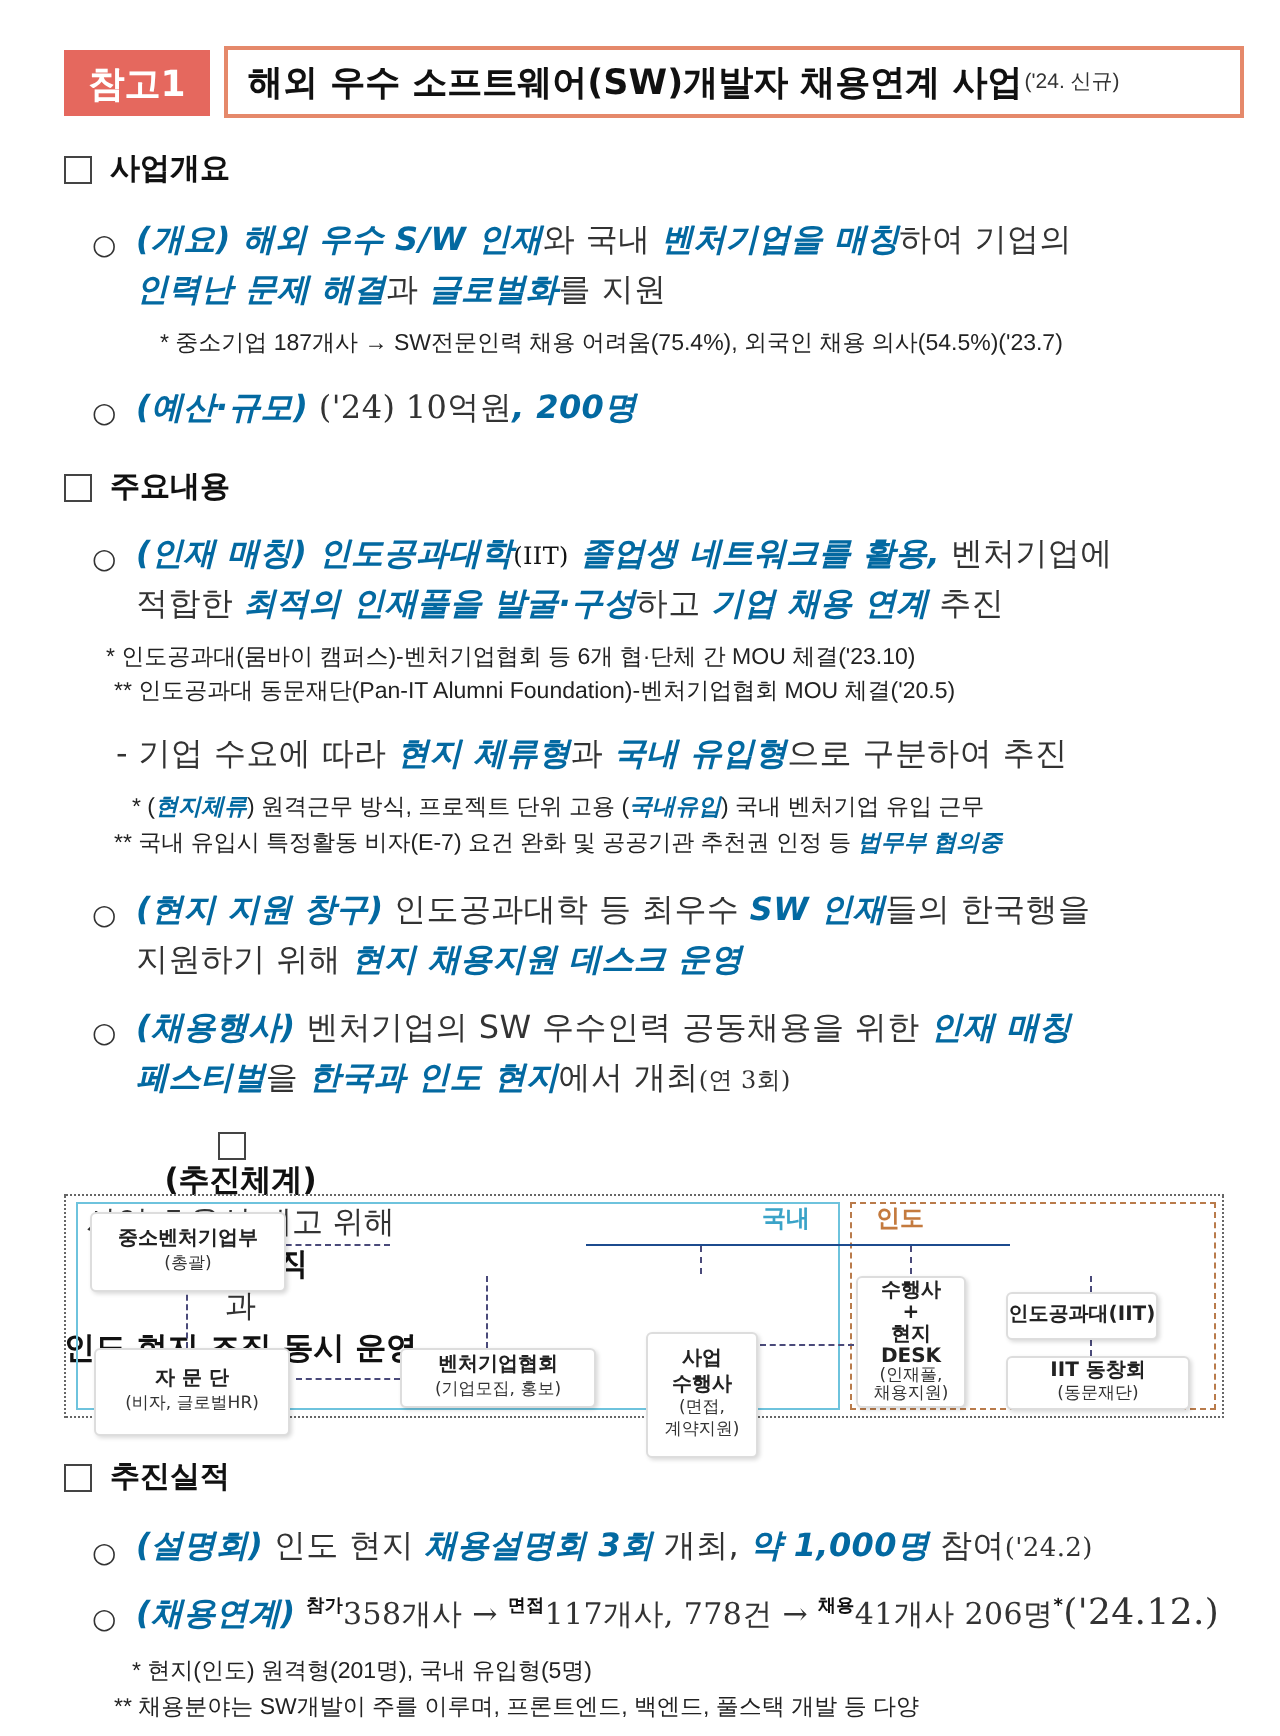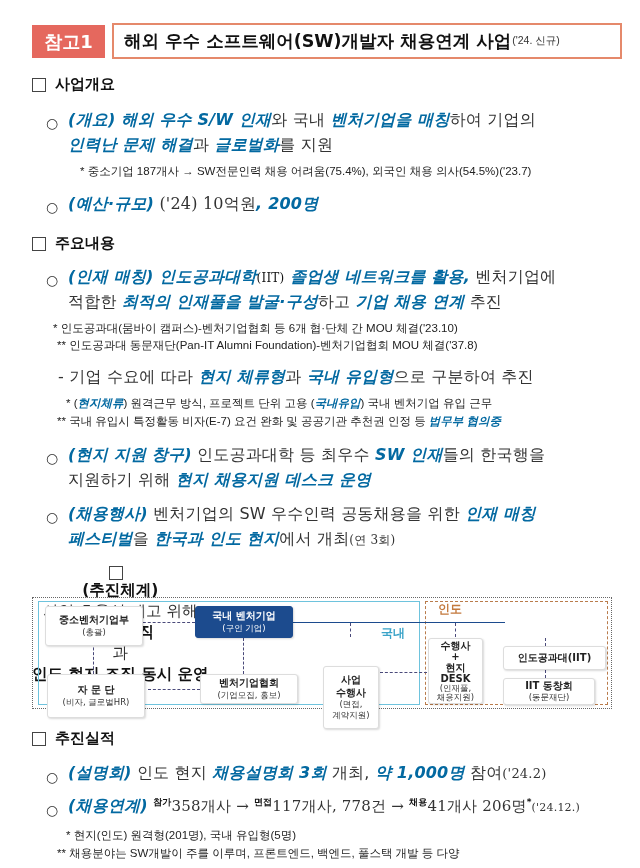--- a/index.html
+++ b/index.html
@@ -84,21 +84,21 @@
   <span>주요내용</span>
 </div>
 <span class="bullet" style="top:272px;">○</span>
 <div class="line" style="left:68px; top:267px;">
   <span class="b">(인재 매칭) 인도공과대학</span><span class="serif" style="font-size:12px;">(IIT)</span><span class="b"> 졸업생 네트워크를 활용,</span><span class="gray"> 벤처기업에</span>
 </div>
 <div class="line" style="left:68px; top:292px;">
   <span class="gray">적합한 </span><span class="b">최적의 인재풀을 발굴·구성</span><span class="gray">하고 </span><span class="b">기업 채용 연계</span><span class="gray"> 추진</span>
 </div>
 <div class="note" style="left:53px; top:321px;">* 인도공과대(뭄바이 캠퍼스)-벤처기업협회 등 6개 협·단체 간 MOU 체결('23.10)</div>
-<div class="note" style="left:57px; top:338px;">** 인도공과대 동문재단(Pan-IT Alumni Foundation)-벤처기업협회 MOU 체결('37.8)</div>
+<div class="note" style="left:57px; top:338px;">** 인도공과대 동문재단(Pan-IT Alumni Foundation)-벤처기업협회 MOU 체결('20.5)</div>
 
 <div class="line" style="left:58px; top:367px;">
   <span class="gray">- 기업 수요에 따라 </span><span class="b">현지 체류형</span><span class="gray">과 </span><span class="b">국내 유입형</span><span class="gray">으로 구분하여 추진</span>
 </div>
 <div class="note" style="left:66px; top:396px;">
   <span>* (</span><span class="b">현지체류</span><span>) 원격근무 방식, 프로젝트 단위 고용 (</span><span class="b">국내유입</span><span>) 국내 벤처기업 유입 근무</span>
 </div>
 <div class="note" style="left:57px; top:414px;">
   <span>** 국내 유입시 특정활동 비자(E-7) 요건 완화 및 공공기관 추천권 인정 등 </span><span class="b">법무부 협의중</span>
 </div>
@@ -124,41 +124,37 @@
   <span>(추진체계)</span>
     <span class="norm gray"> 사업 효율성 제고 위해 </span>
     <span>국내 조직</span>
     <span class="norm gray">과 </span>
     <span>인도 현지 조직 동시 운영</span>
 </div>
 
 <div class="diagram">
   <div class="region-kr"></div>
   <div class="region-in"></div>
-  <div class="rlabel" style="left:348px; top:3px; color:#3aa3c8;margin-top:24px;">국내</div>
+  <div class="rlabel" style="left:348px; top:3px; color:#3aa3c8;">국내</div>
   <div class="rlabel" style="left:405px; top:3px; color:#c47a3e;">인도</div>
 
   <div class="hline" style="left:100px; top:24px; width:62px;"></div>
   <div class="solid" style="left:260px; top:24px; width:212px;"></div>
   <div class="vline" style="left:60px; top:40px; height:36px;"></div>
   <div class="vline" style="left:210px; top:40px; height:36px;"></div>
   <div class="hline" style="left:115px; top:91px; width:52px;"></div>
   <div class="vline" style="left:317px; top:25px; height:14px;"></div>
   <div class="vline" style="left:422px; top:25px; height:14px;"></div>
   <div class="hline" style="left:347px; top:74px; width:47px;"></div>
   <div class="vline" style="left:512px; top:40px; height:8px;"></div>
   <div class="vline" style="left:512px; top:72px; height:8px;"></div>
 
   <div class="box" style="left:12px; top:8px; width:98px; height:40px;">
     <span class="t">중소벤처기업부</span>
     <span class="s">(총괄)</span>
-  </div>
-  <div class="box navy" style="left:162px; top:8px; width:98px; height:32px;">
-    <span class="t">국내 벤처기업</span>
-    <span class="s">(구인 기업)</span>
   </div>
   <div class="box" style="left:14px; top:76px; width:98px; height:44px;">
     <span class="t">자 문 단</span>
     <span class="s">(비자, 글로벌HR)</span>
   </div>
   <div class="box" style="left:167px; top:76px; width:98px; height:30px;">
     <span class="t">벤처기업협회</span>
     <span class="s">(기업모집, 홍보)</span>
   </div>
   <div class="box" style="left:290px; top:40px; width:56px; height:63px; white-space:pre-line;margin-top:28px;">
@@ -168,36 +164,36 @@
 계약지원)</span>
   </div>
   <div class="box" style="left:395px; top:40px; width:55px; height:66px; white-space:pre-line; line-height:1.1;">
     <span class="t">수행사
 +
 현지
 DESK</span>
     <span class="s">(인재풀,
 채용지원)</span>
   </div>
-  <div class="box" style="left:470px; top:48px; width:103px; height:24px;">
+  <div class="box" style="left:470px; top:48px; width:76px; height:24px;">
     <span class="t">인도공과대(IIT)</span>
   </div>
   <div class="box" style="left:470px; top:80px; width:92px; height:27px;">
     <span class="t">IIT 동창회</span>
     <span class="s">(동문재단)</span>
   </div>
 </div>
 
 <div class="sec" style="top:729px;">
   <span class="sq"></span>
   <span>추진실적</span>
 </div>
 <span class="bullet" style="top:769px;">○</span>
 <div class="line" style="left:68px; top:763px;">
   <span class="b">(설명회)</span><span class="gray"> 인도 현지 </span><span class="b">채용설명회 3회</span><span class="gray"> 개최, </span><span class="b">약 1,000명</span><span class="gray"> 참여</span><span class="serif gray" style="font-size:13px;">('24.2)</span>
 </div>
 <span class="bullet" style="top:802px;">○</span>
 <div class="line" style="left:68px; top:796px;">
   <span class="b">(채용연계)</span>
-  <span class="sup">참가</span><span class="serif gray" style="font-size:15px;">358개사 → </span><span class="sup">면접</span><span class="serif gray" style="font-size:15px;">117개사, 778건 → </span><span class="sup">채용</span><span class="serif gray" style="font-size:15px;">41개사 206명</span><span class="sup">*</span><span class="serif gray" style="font-size:11px;">('24.12.)</span>
+  <span class="sup">참가</span><span class="serif gray" style="font-size:15px;">358개사 → </span><span class="sup">면접</span><span class="serif gray" style="font-size:15px;">117개사, 778건 → </span><span class="sup">채용</span><span class="serif gray" style="font-size:15px;">41개사 206명</span><span class="sup">*</span><span class="serif gray" style="font-size:18px;">('24.12.)</span>
 </div>
 <div class="note" style="left:66px; top:828px;">* 현지(인도) 원격형(201명), 국내 유입형(5명)</div>
 <div class="note" style="left:57px; top:846px;">** 채용분야는 SW개발이 주를 이루며, 프론트엔드, 백엔드, 풀스택 개발 등 다양</div>
 
 </body></html>

